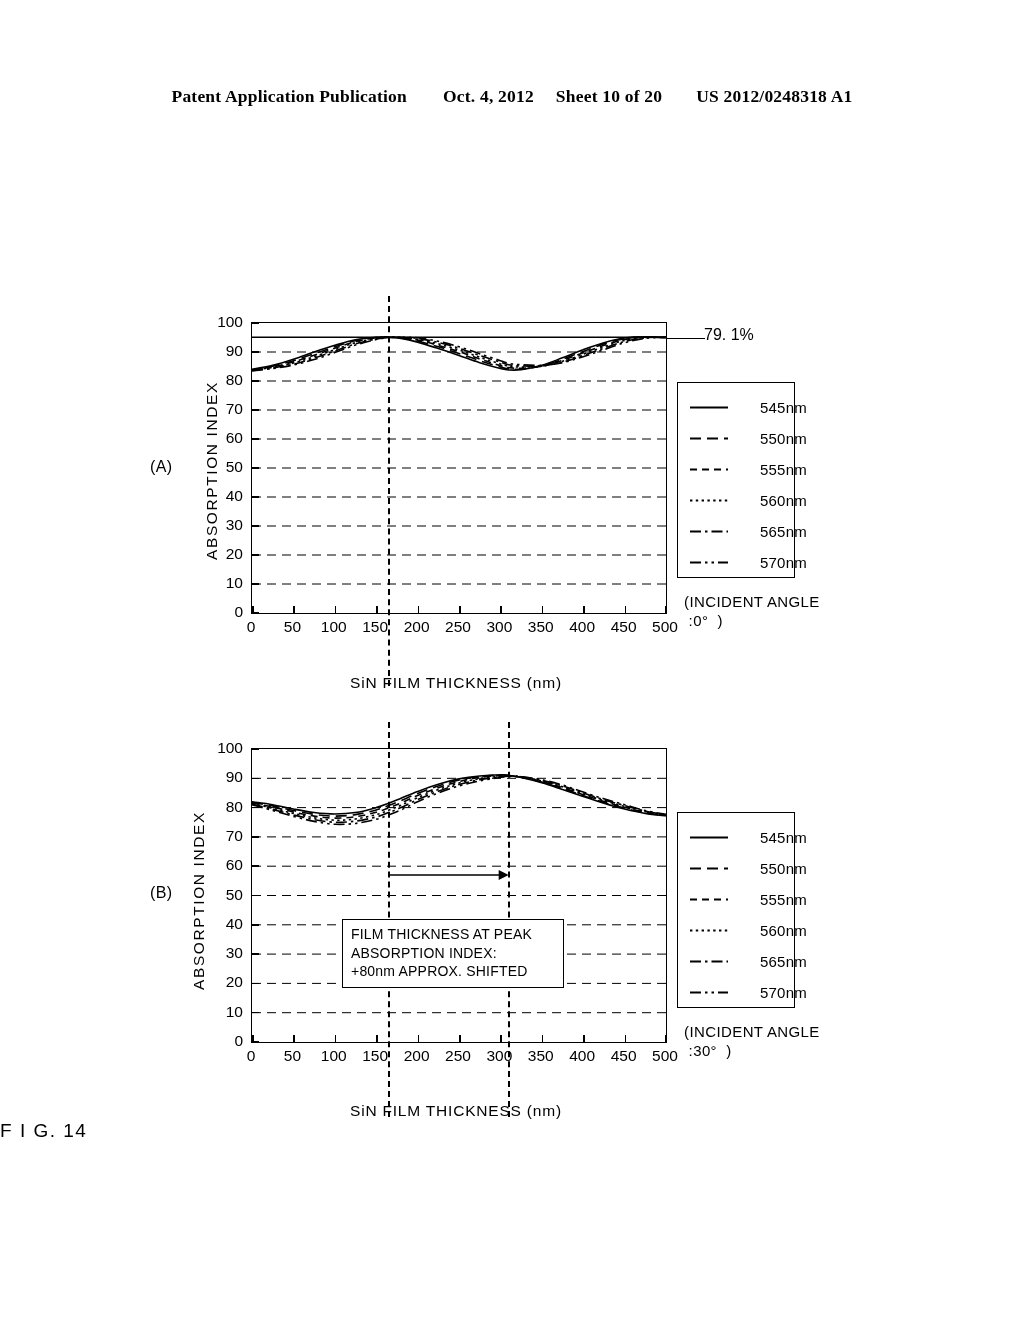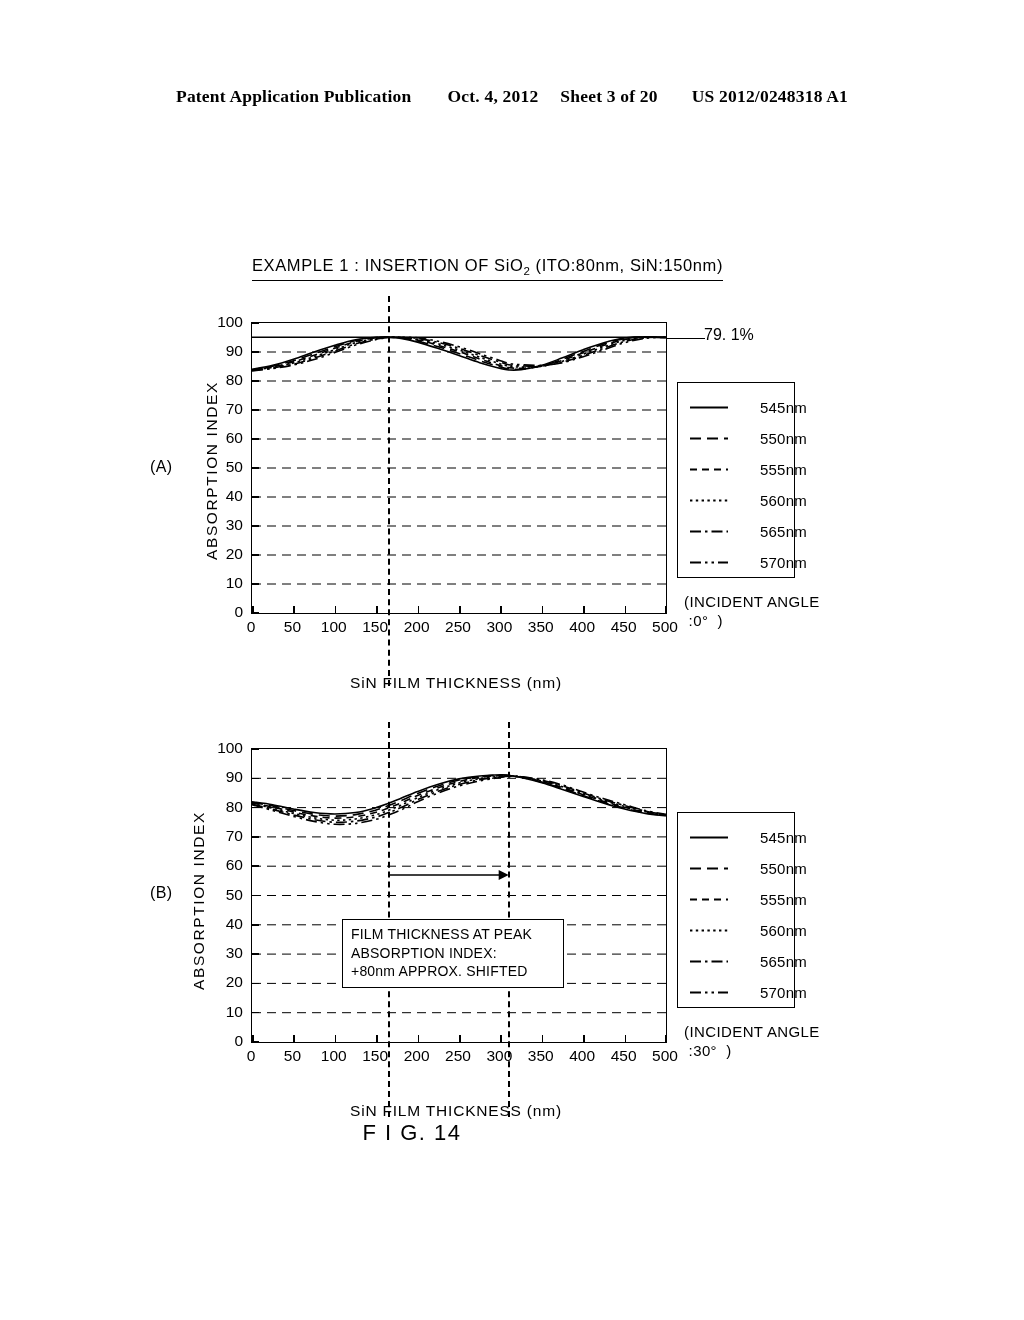--- a/index.html
+++ b/index.html
@@ -117,40 +117,39 @@
   .annobox{
     position:absolute;left:342px;top:919px;width:222px;
     border:1.5px solid #000;background:#fff;
     box-sizing:border-box;padding:5px 7px 6px 8px;
     font-size:14px;line-height:18.5px;letter-spacing:.2px;
     white-space:pre;
     z-index:5;
   }
 
   .figcaption{
-    position:absolute;left:0;top:1120px;width:824px;text-align:center;
-    font-size:22px;letter-spacing:1.5px;
+    position:absolute;left:0;top:1120px;width:824px;
+    font-size:19px;letter-spacing:1.5px;
   }
 </style>
 </head>
 <body>
 
 <div class="pat-header">
   <span>Patent Application Publication</span>
   <span class="gap-a"></span>
   <span>Oct. 4, 2012</span>
   <span class="gap-b"></span>
-  <span>Sheet 3 of 20</span>
+  <span>Sheet 10 of 20</span>
   <span class="gap-c"></span>
   <span>US 2012/0248318 A1</span>
 </div>
 
 <div class="fig">
 
-  <div class="chart-title"><span>EXAMPLE 1 : INSERTION OF SiO</span><span class="sub">2</span><span> (ITO:80nm, SiN:150nm)</span></div>
 
   <div class="panel-label panel-a">(A)</div>
   <div class="ytitle ytitle-a">ABSORPTION INDEX</div>
 
   <div class="plot" id="plotA">
       <svg width="414" height="290" viewBox="0 0 414 290">
         <line x1="0" y1="261.00" x2="414" y2="261.00" stroke="#000" stroke-width="1" stroke-dasharray="9,6"></line>
         <line x1="0" y1="232.00" x2="414" y2="232.00" stroke="#000" stroke-width="1" stroke-dasharray="9,6"></line>
         <line x1="0" y1="203.00" x2="414" y2="203.00" stroke="#000" stroke-width="1" stroke-dasharray="9,6"></line>
         <line x1="0" y1="174.00" x2="414" y2="174.00" stroke="#000" stroke-width="1" stroke-dasharray="9,6"></line>

